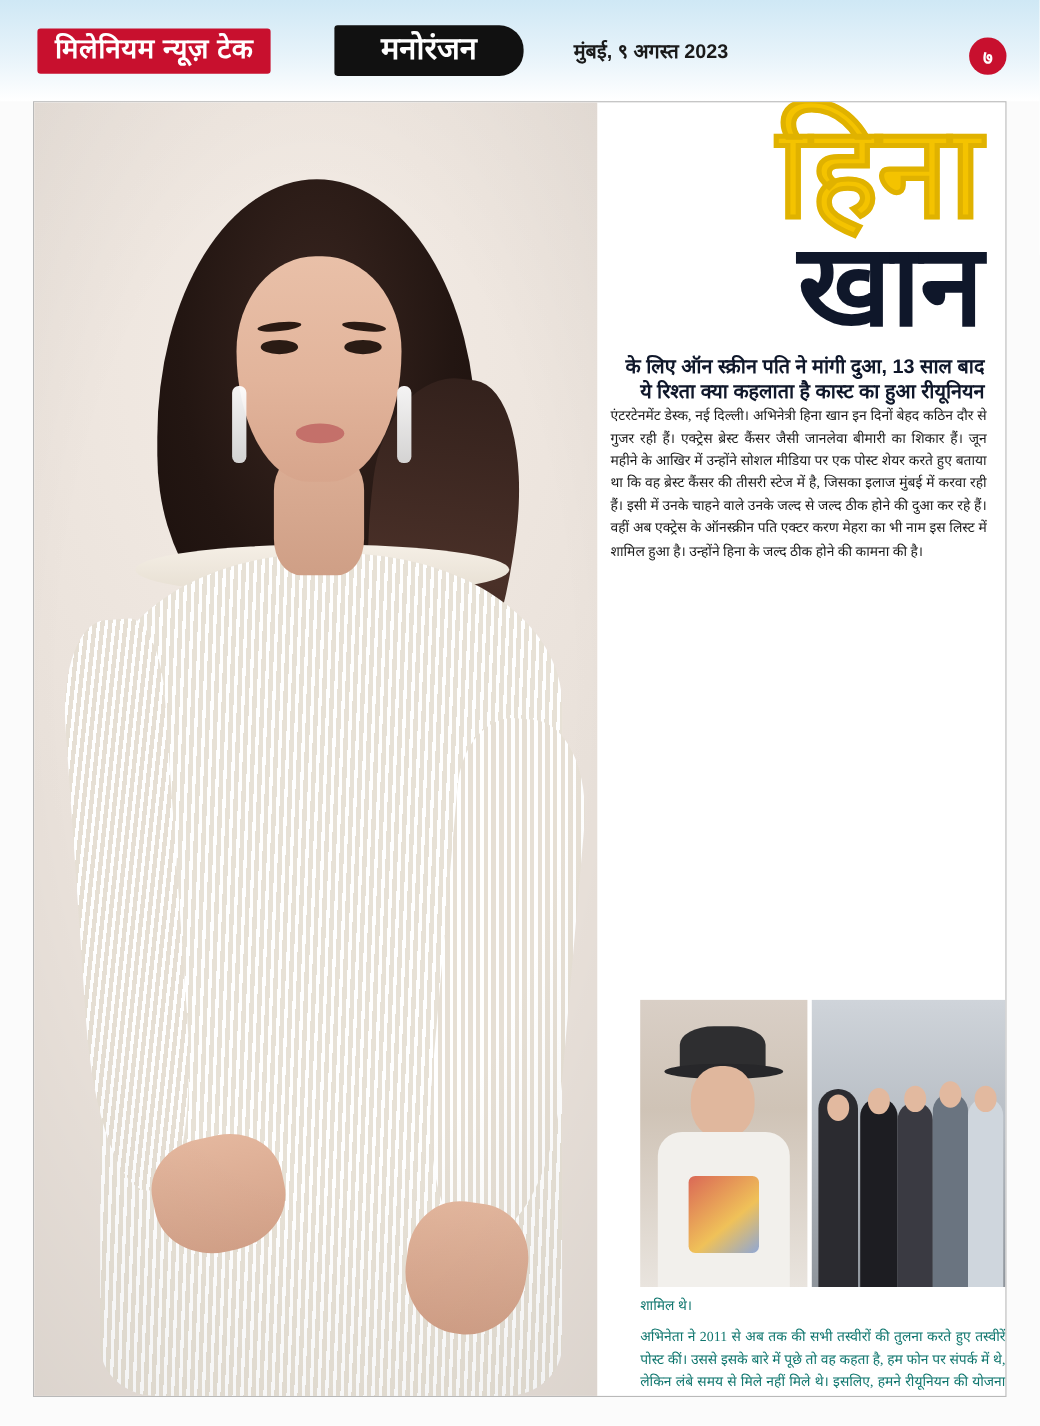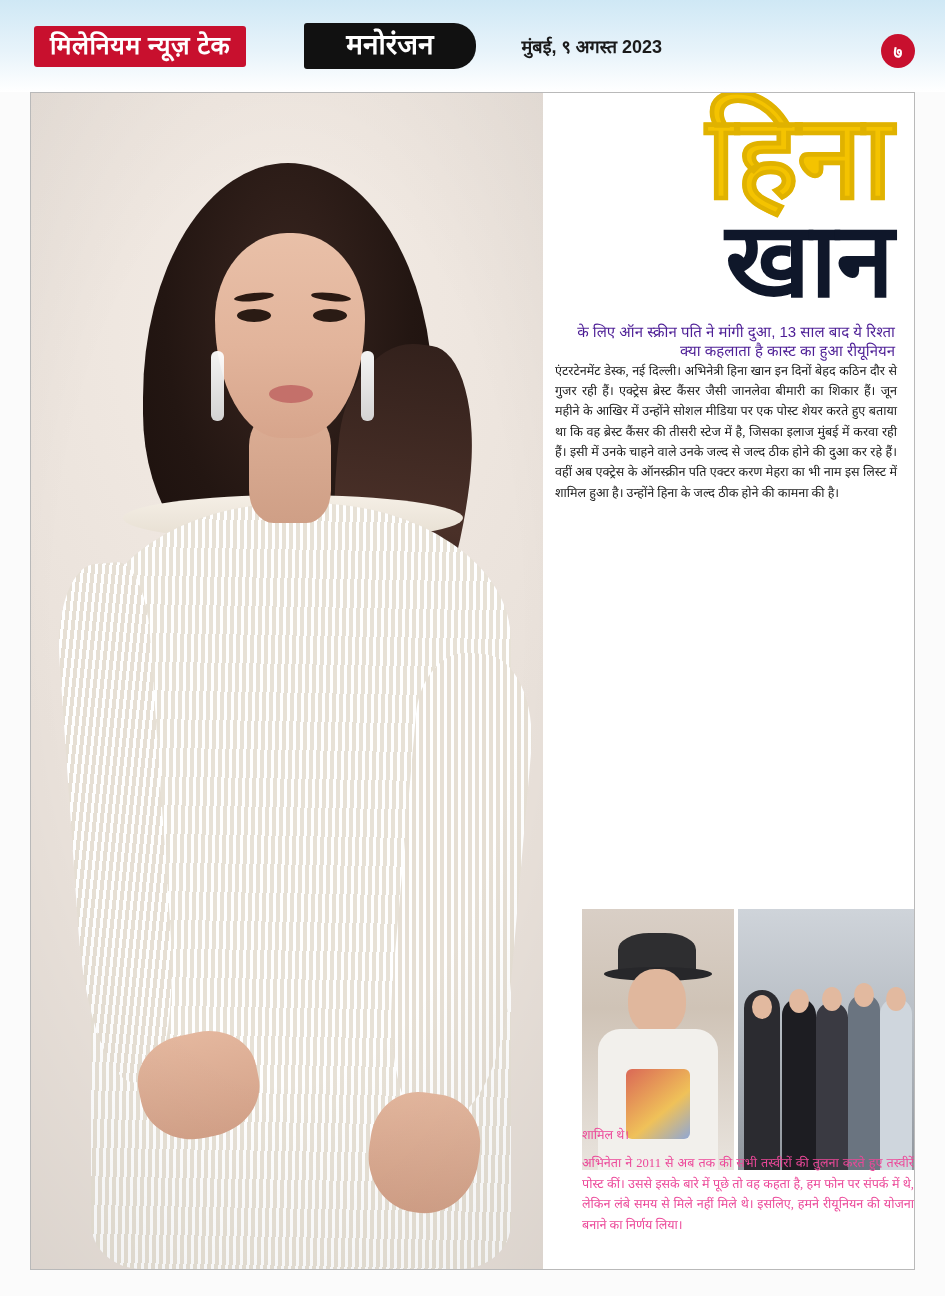--- a/index.html
+++ b/index.html
@@ -181,24 +181,24 @@
     font-size:104px;
     line-height:.95;
     color:#0f172a;
     letter-spacing:-1px;
     text-align:right;
     margin:-6px 0 0 0;
     position:relative;left:-4px;
   }
   .subhead{
     font-family:"Liberation Sans", sans-serif;
-    font-weight:normal;
-    font-size:15px;
+    font-weight:bold;
+    font-size:18px;
     line-height:1.3;
-    color:#4c1d95;
+    color:#0f172a;
     text-align:right;
     margin:12px 0 0 0;
     padding-right:2px;
   }
   .body-text{
     font-size:12.6px;
     line-height:1.62;
     color:#1a1a1a;
     text-align:justify;
     margin-top:0;
@@ -238,22 +238,22 @@
   .pb4{left:110px;width:32px;height:176px;background:#6a7480;}
   .pb5{left:142px;width:32px;height:172px;background:#cfd6dd;}
   .pb-head{position:absolute;border-radius:50%;background:#e2b99f;}
   .pbh1{left:14px;top:86px;width:20px;height:24px;}
   .pbh2{left:51px;top:80px;width:20px;height:24px;}
   .pbh3{left:84px;top:78px;width:20px;height:24px;}
   .pbh4{left:116px;top:74px;width:20px;height:24px;}
   .pbh5{left:148px;top:78px;width:20px;height:24px;}
 
   .lower-text{
-    position:absolute;left:551px;top:1032px;width:332px;
-    font-size:12.6px;line-height:1.62;color:#ec4899;text-align:justify;
+    position:absolute;left:551px;top:1084px;width:332px;
+    font-size:12.6px;line-height:1.62;color:#0f766e;text-align:justify;
   }
   .lower-text p{margin:0 0 8px 0;}
 </style>
 </head>
 <body>
 
 <div class="page">
 
   <div class="masthead">
     <div class="brand">मिलेनियम न्यूज़ टेक</div>

